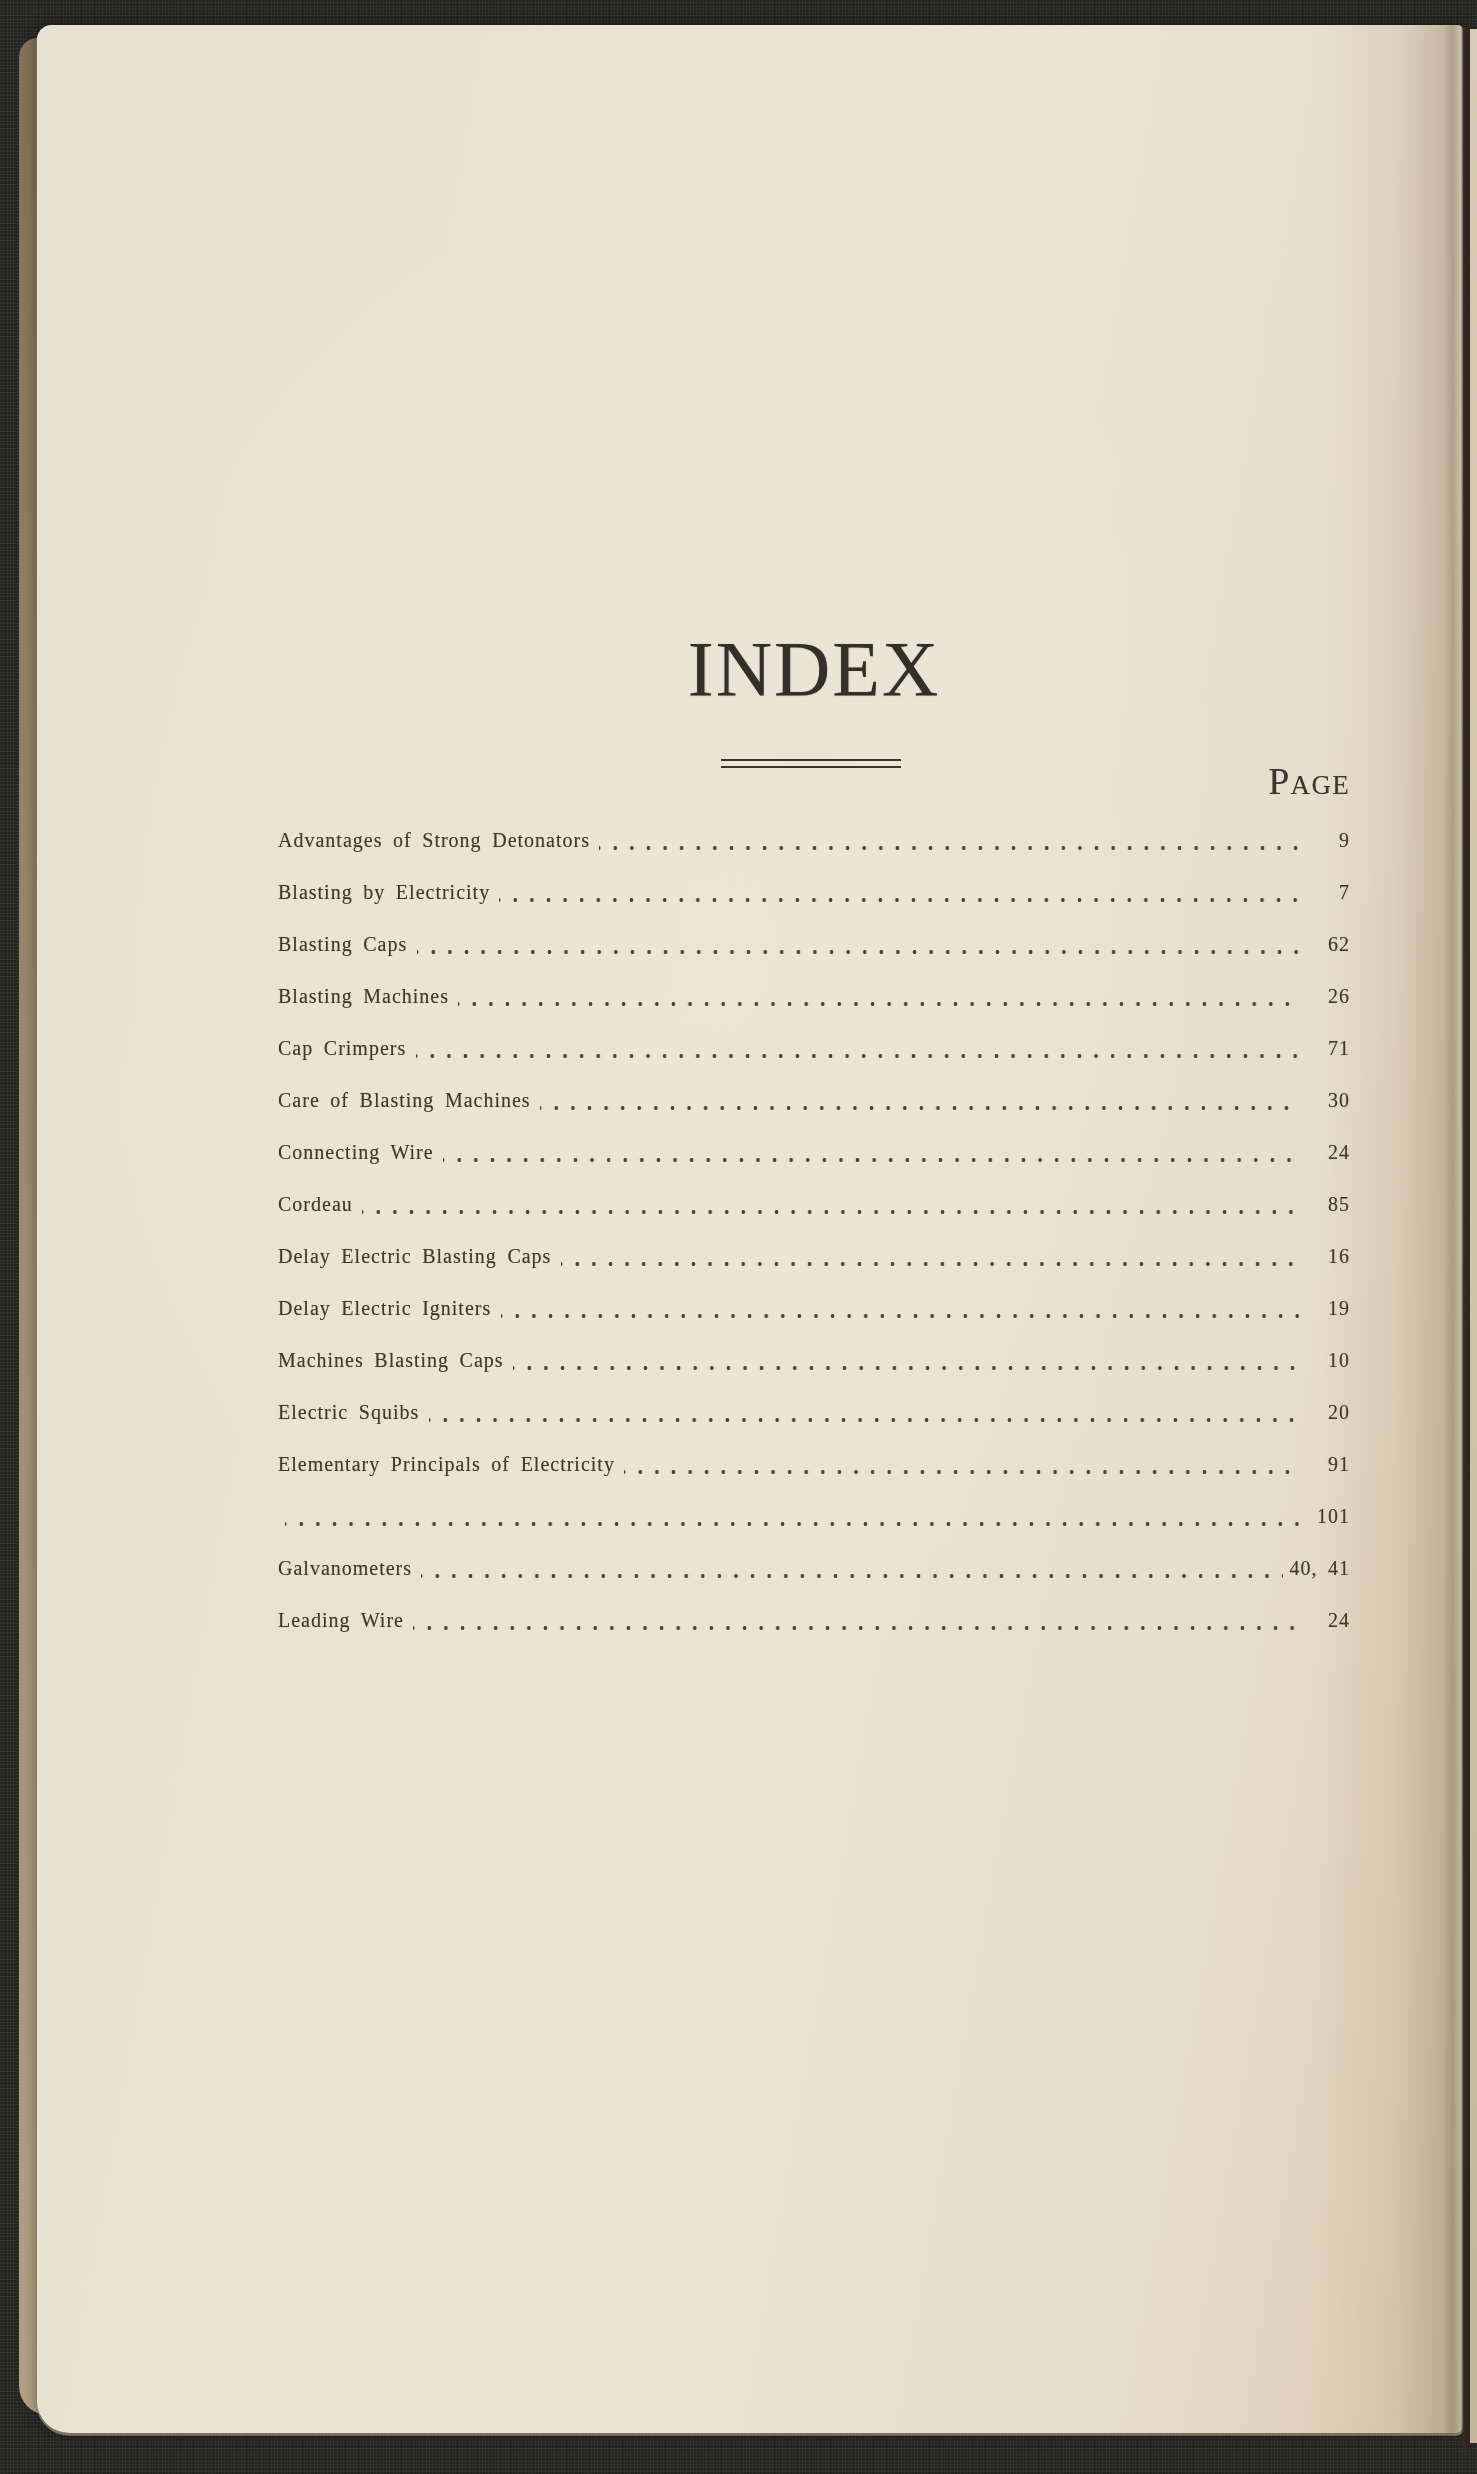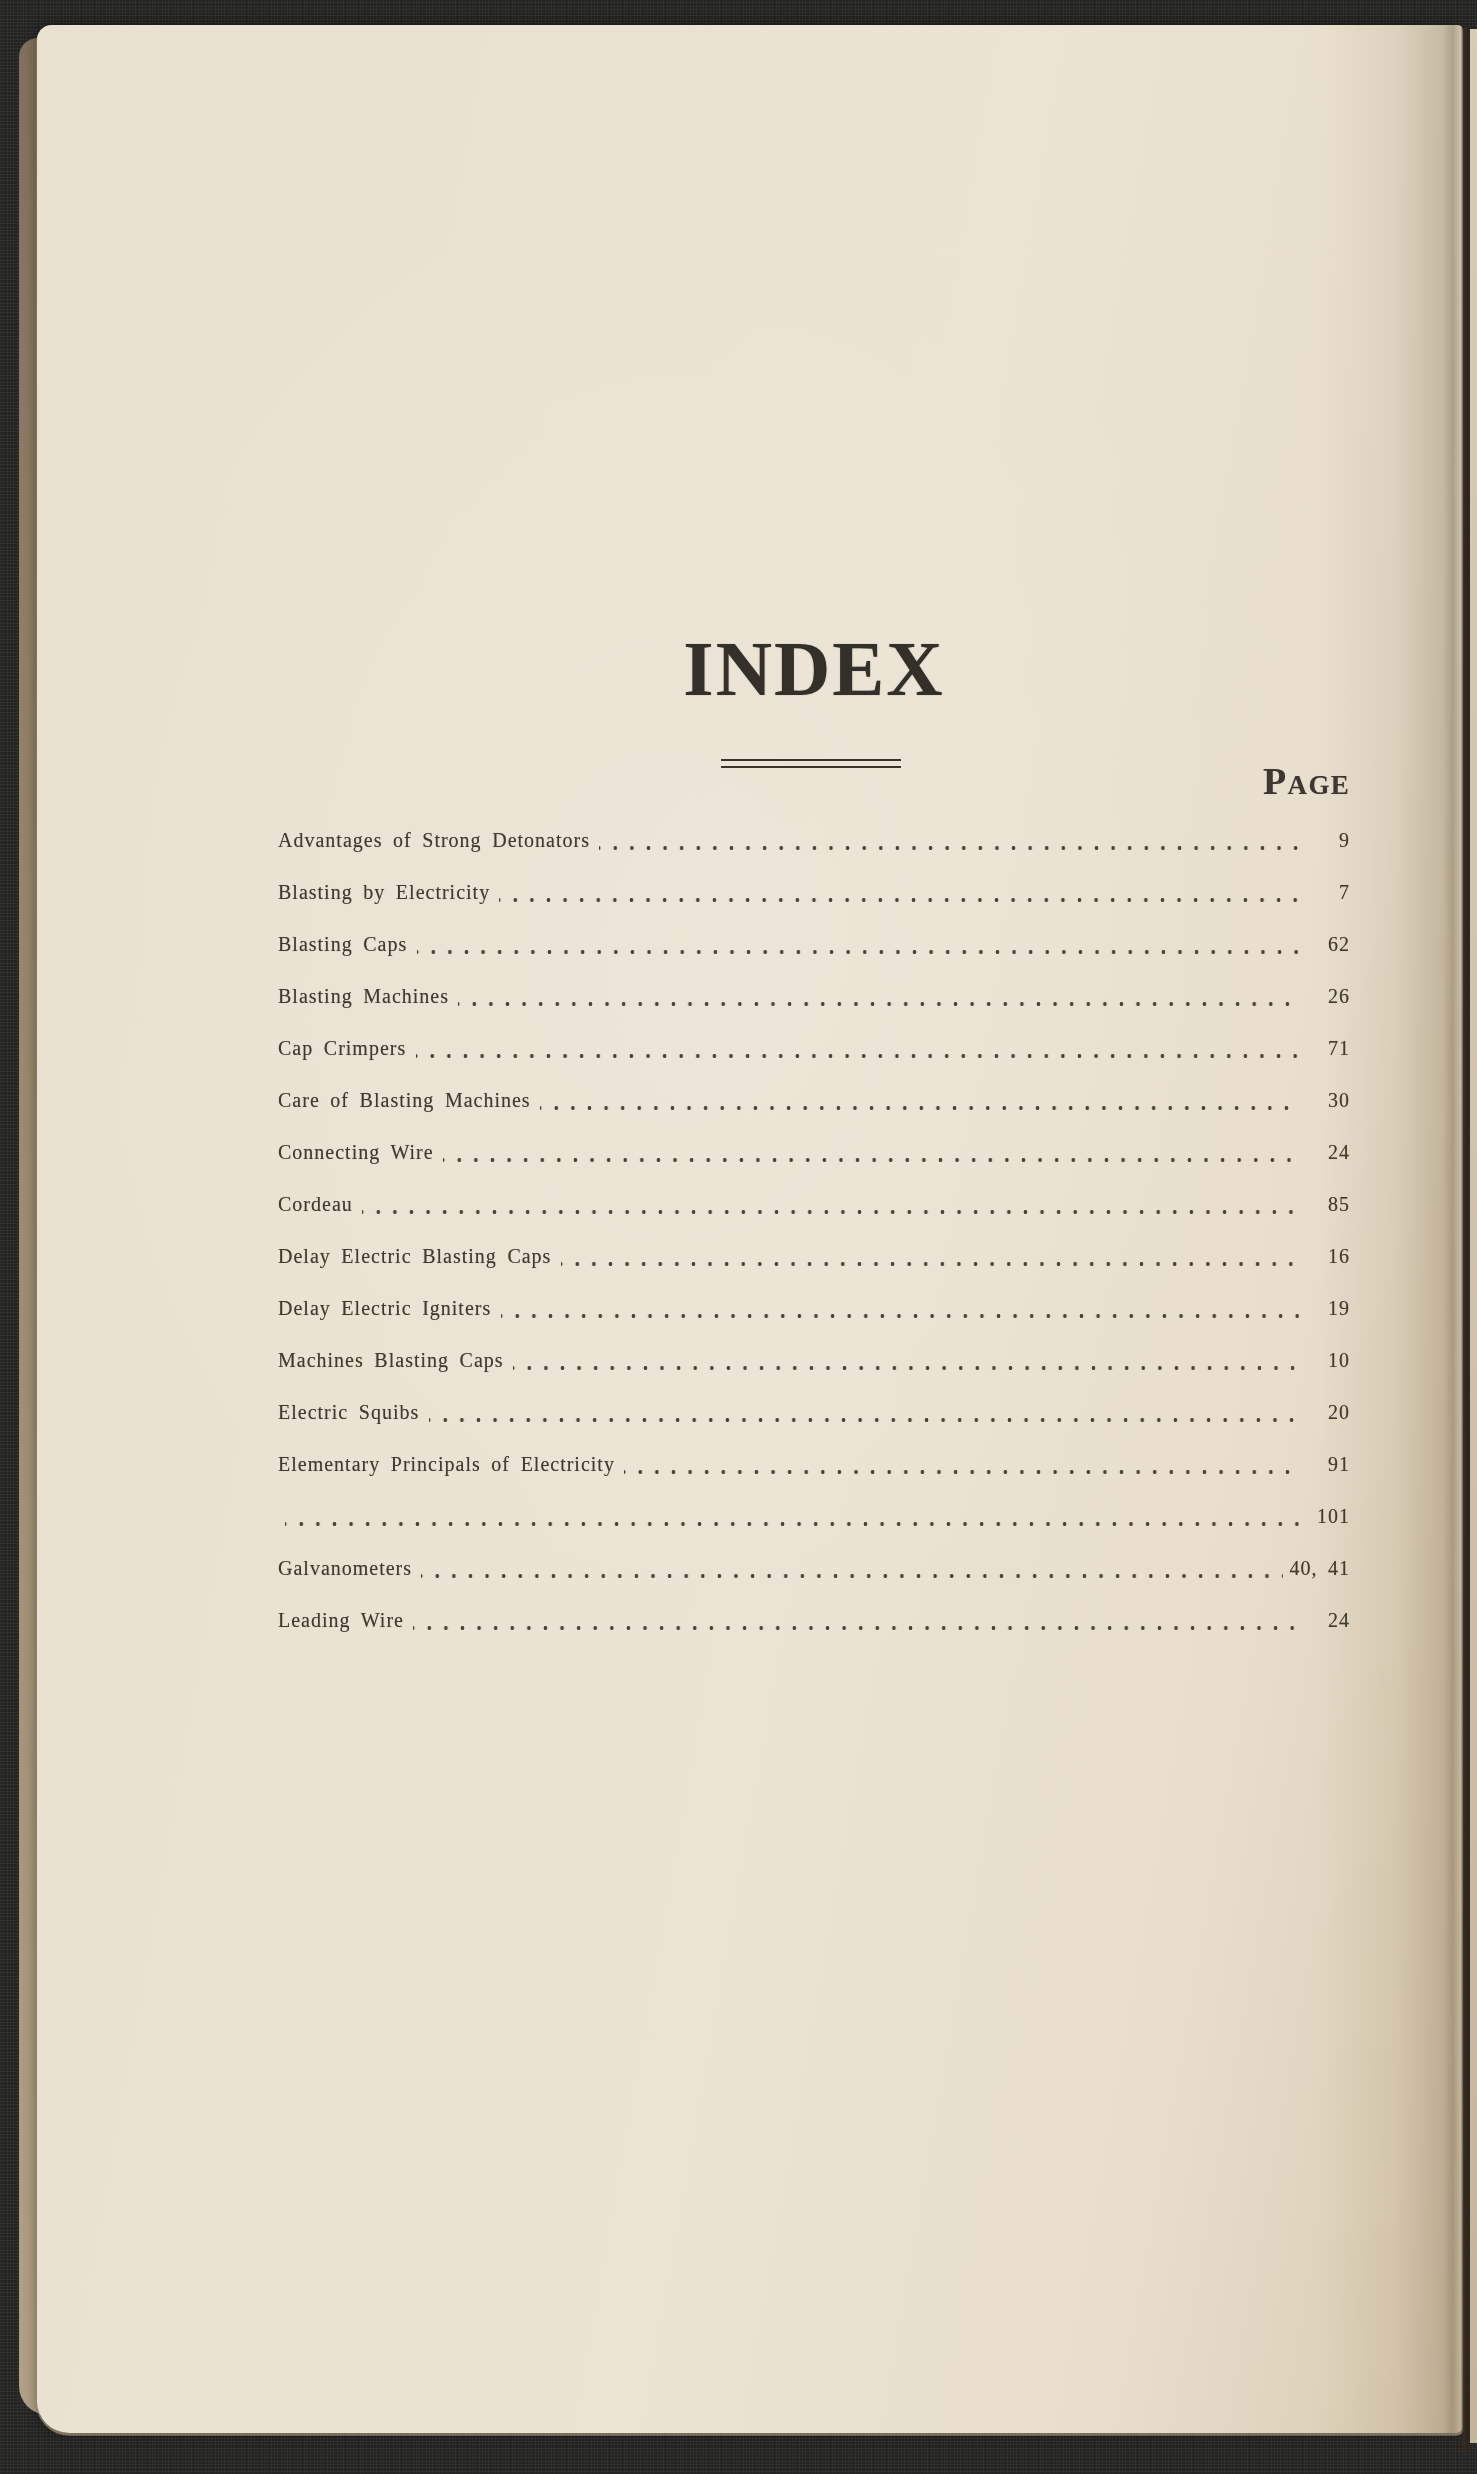--- a/index.html
+++ b/index.html
@@ -43,39 +43,38 @@
     position: absolute; left: 1461px; top: 26.5px; width: 10px; height: 2424px;
     background: linear-gradient(90deg, rgba(54,44,34,0.1) 0%, #342a20 30%, #2d251c 70%, rgba(54,44,34,0.3) 100%);
   }
   .fore-pages {
     position: absolute; left: 1470px; top: 29px; width: 7.3px; height: 2414px;
     background: linear-gradient(180deg, #d8cbb5 0%, #cfc1aa 55%, #c3b49c 100%);
   }
   .title {
     position: absolute; left: 241px; top: 605px; width: 1072px; margin: 0;
     text-align: center;
-    font-weight: 700; font-size: 78px; line-height: 1;
+    font-weight: 400; font-size: 78px; line-height: 1;
     letter-spacing: 2px;
     color: #332f29;
     text-shadow: 0 0 1.3px rgba(51,47,41,0.35);
   }
   .rule {
     position: absolute; left: 684px; top: 734px; width: 180px; height: 8.6px;
     box-sizing: border-box;
     border-top: 2.7px solid #3a352c;
     border-bottom: 2.7px solid #3a352c;
   }
   .col-header {
     position: absolute; right: 113px; top: 737px;
     font-size: 38px; line-height: 1;
     font-variant: small-caps;
     letter-spacing: 1.3px;
     color: #3d382f;
     text-shadow: 0 0 0.7px rgba(61,56,47,0.4);
-    font-weight: bold;
   }
   .list {
     position: absolute; left: 241px; top: 789px; width: 1072px;
     color: #403a2f;
   }
   .row {
     display: flex;
     height: 52px; line-height: 52px;
     font-size: 20px;
     letter-spacing: 1px;

